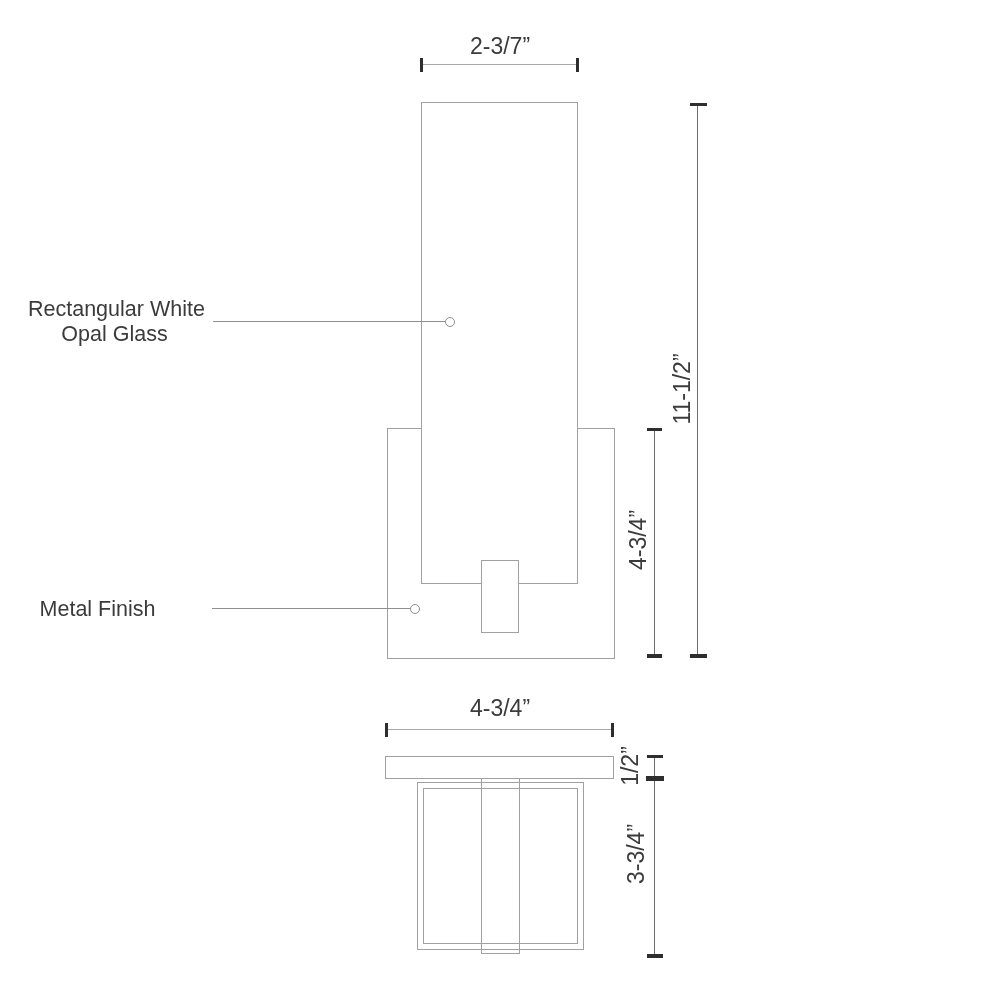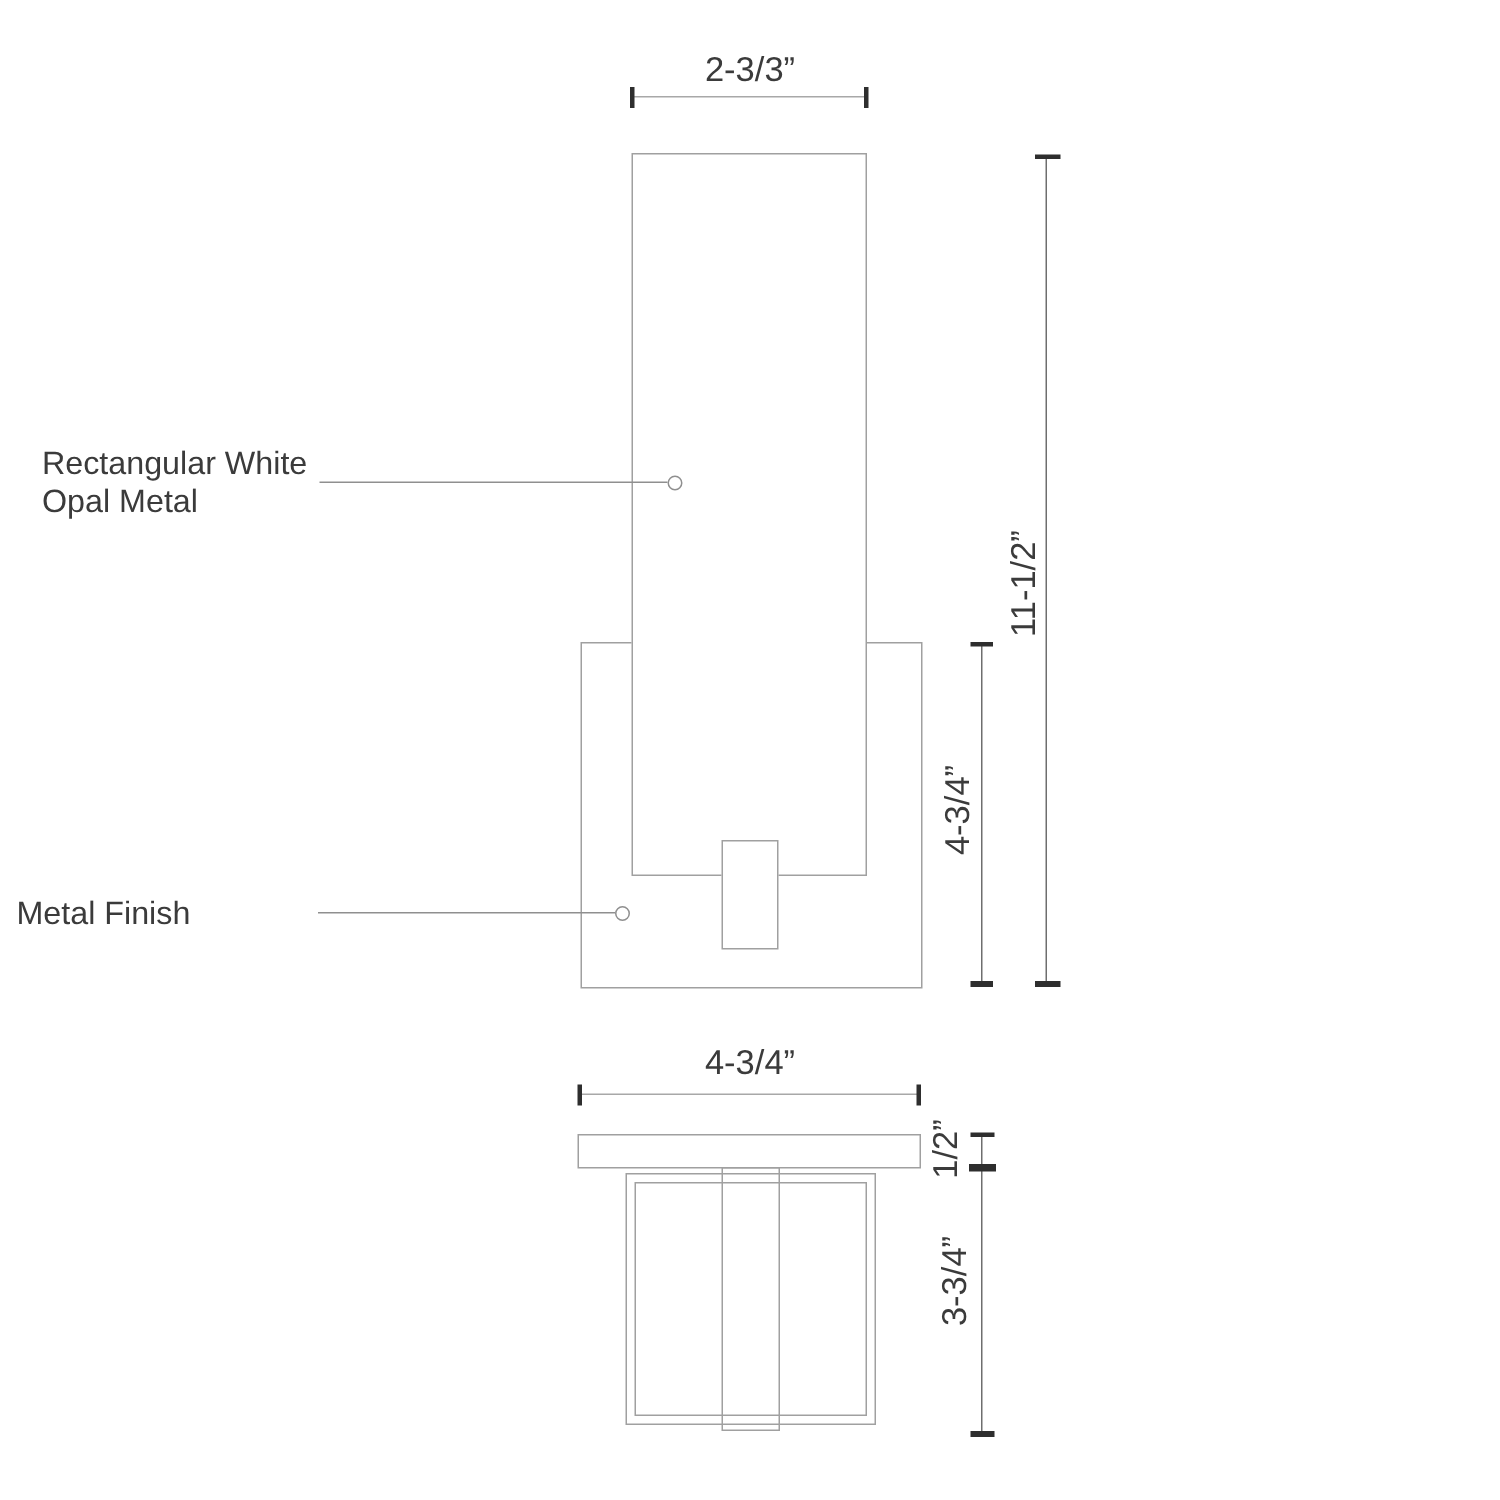--- a/index.html
+++ b/index.html
@@ -18,54 +18,54 @@
   .abs{position:absolute;}
   .outline{border:1.6px solid var(--outline);background:#fff;box-sizing:border-box;}
   .nofill{background:transparent;}
   .lineh{height:0;border-top:1.8px solid var(--outline);}
   .lineh.dim{border-top-color:#a8a8a8;}
   .lineh.lead{border-top:1.5px solid var(--leader);}
   .linev{width:0;border-left:1.6px solid var(--dimline);}
   .tick{background:var(--tick);}
   .dimtext{color:var(--text);font-size:23px;text-align:center;white-space:nowrap;}
   .vert{transform:rotate(-90deg);}
-  .leadertext{color:var(--text);font-size:21.5px;line-height:25px;text-align:left;white-space:nowrap;}
+  .leadertext{color:var(--text);font-size:21.5px;line-height:25px;text-align:center;white-space:nowrap;}
   .circle{width:10px;height:10px;border:1.5px solid var(--leader);border-radius:50%;background:#fff;box-sizing:border-box;}
 </style>
 </head>
 <body>
 
 <div class="canvas">
 
   <div>
 
     <div class="abs outline" style="left:387px;top:428px;width:228px;height:231px;"></div>
 
     <div class="abs outline" style="left:421px;top:102px;width:157px;height:482px;"></div>
 
     <div class="abs outline" style="left:481px;top:560px;width:38px;height:73px;"></div>
 
-    <div class="abs dimtext" style="left:422px;top:33px;width:156px;">2-3/3”</div>
+    <div class="abs dimtext" style="left:422px;top:33px;width:156px;">2-3/7”</div>
     <div class="abs lineh dim" style="left:422px;top:64px;width:156px;"></div>
     <div class="abs tick" style="left:420px;top:58px;width:3px;height:14px;"></div>
     <div class="abs tick" style="left:576px;top:58px;width:3px;height:14px;"></div>
 
     <div class="abs linev" style="left:697px;top:105px;height:551px;"></div>
     <div class="abs tick" style="left:690px;top:103px;width:17px;height:3px;"></div>
     <div class="abs tick" style="left:690px;top:654px;width:17px;height:4px;"></div>
     <div class="abs dimtext vert" style="left:622px;top:376px;width:120px;height:26px;line-height:26px;">11-1/2”</div>
 
     <div class="abs linev" style="left:654px;top:430px;height:226px;"></div>
     <div class="abs tick" style="left:647px;top:428px;width:15px;height:3px;"></div>
     <div class="abs tick" style="left:647px;top:654px;width:15px;height:4px;"></div>
     <div class="abs dimtext vert" style="left:588px;top:527px;width:100px;height:26px;line-height:26px;">4-3/4”</div>
 
     <div class="abs leadertext" style="left:28px;top:297px;width:173px;">
       <div>Rectangular White</div>
-      <div>Opal Metal</div>
+      <div>Opal Glass</div>
     </div>
     <div class="abs lineh lead" style="left:213px;top:321px;width:232px;"></div>
     <div class="abs circle" style="left:445px;top:317px;"></div>
 
     <div class="abs leadertext" style="left:11px;top:597px;width:173px;">Metal Finish</div>
     <div class="abs lineh lead" style="left:212px;top:608px;width:198px;"></div>
     <div class="abs circle" style="left:410px;top:604px;"></div>
   </div>
 
   <div>

